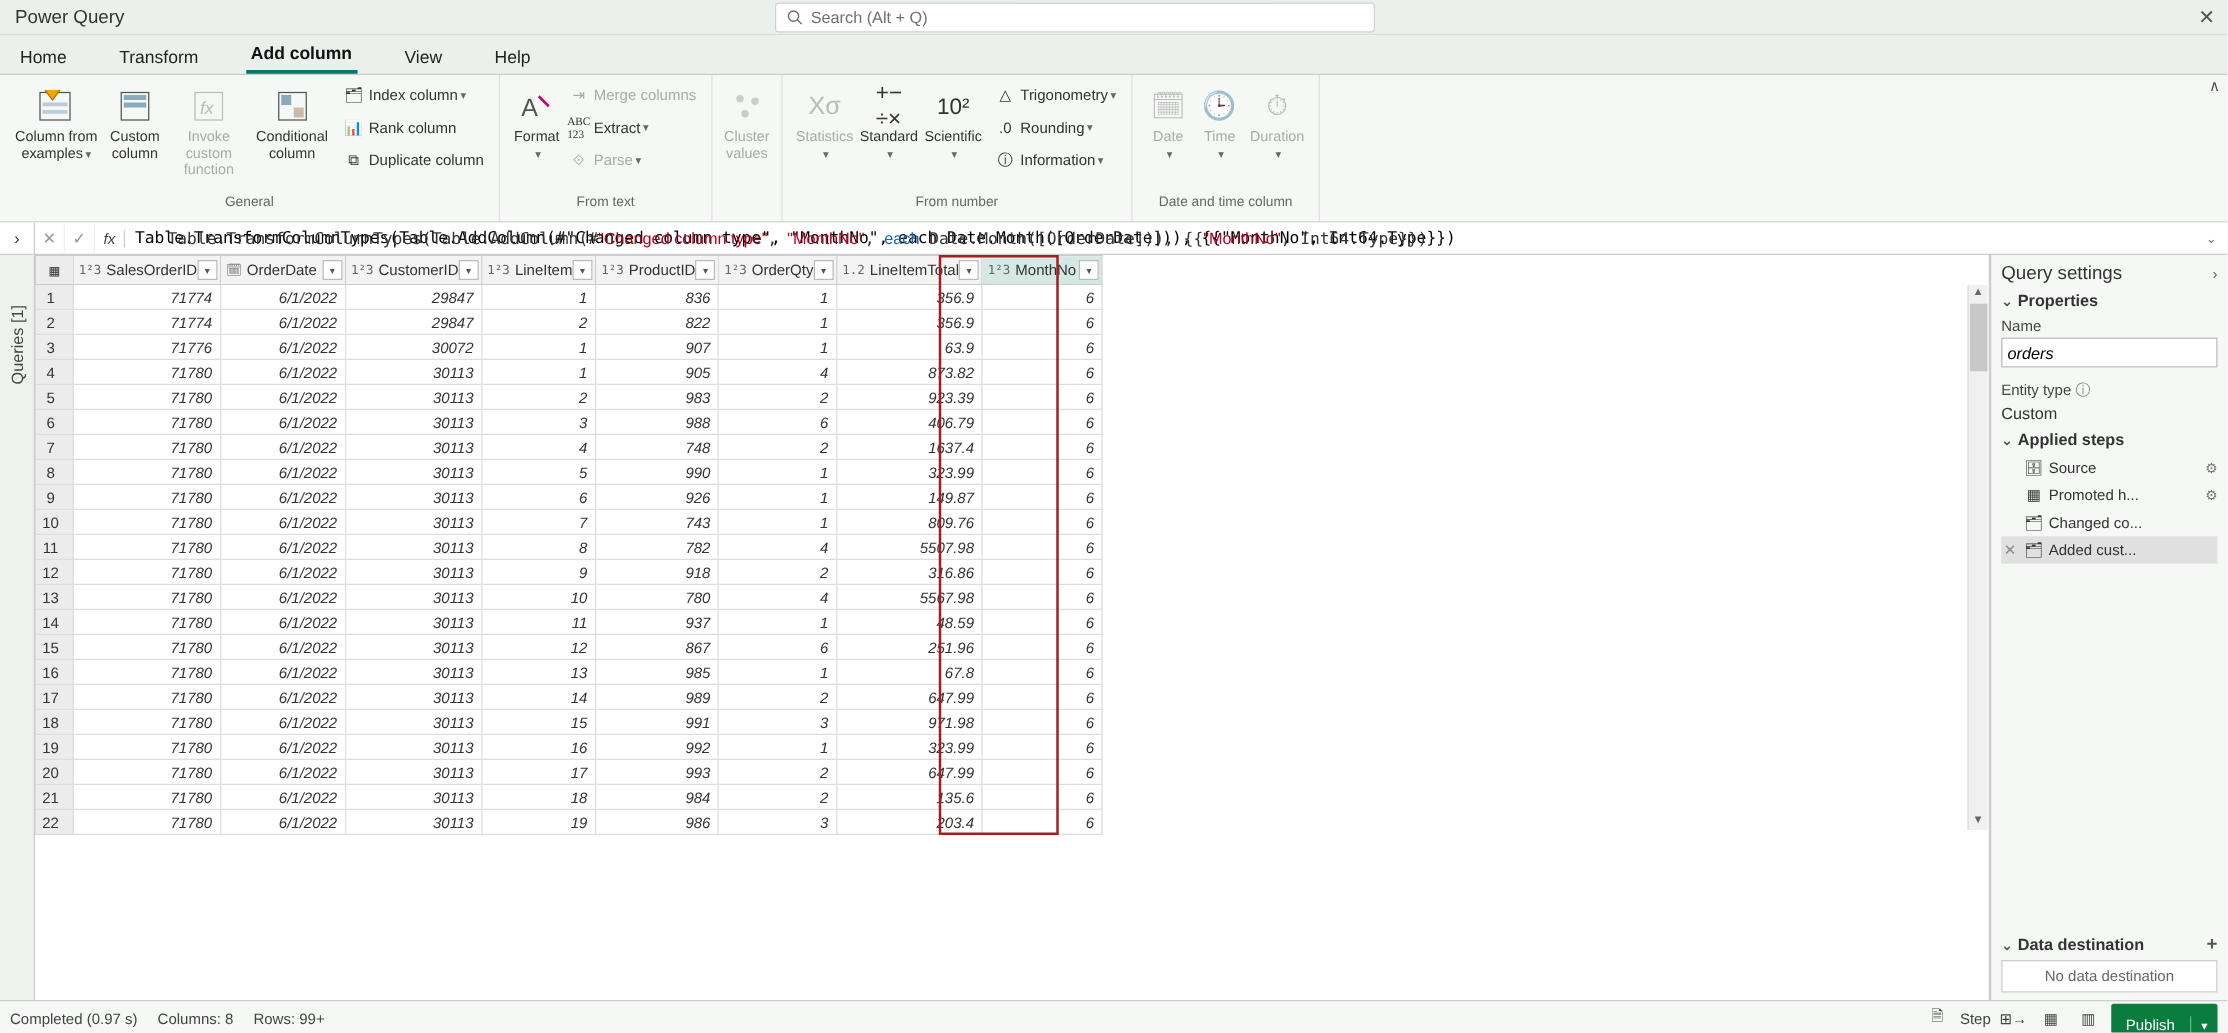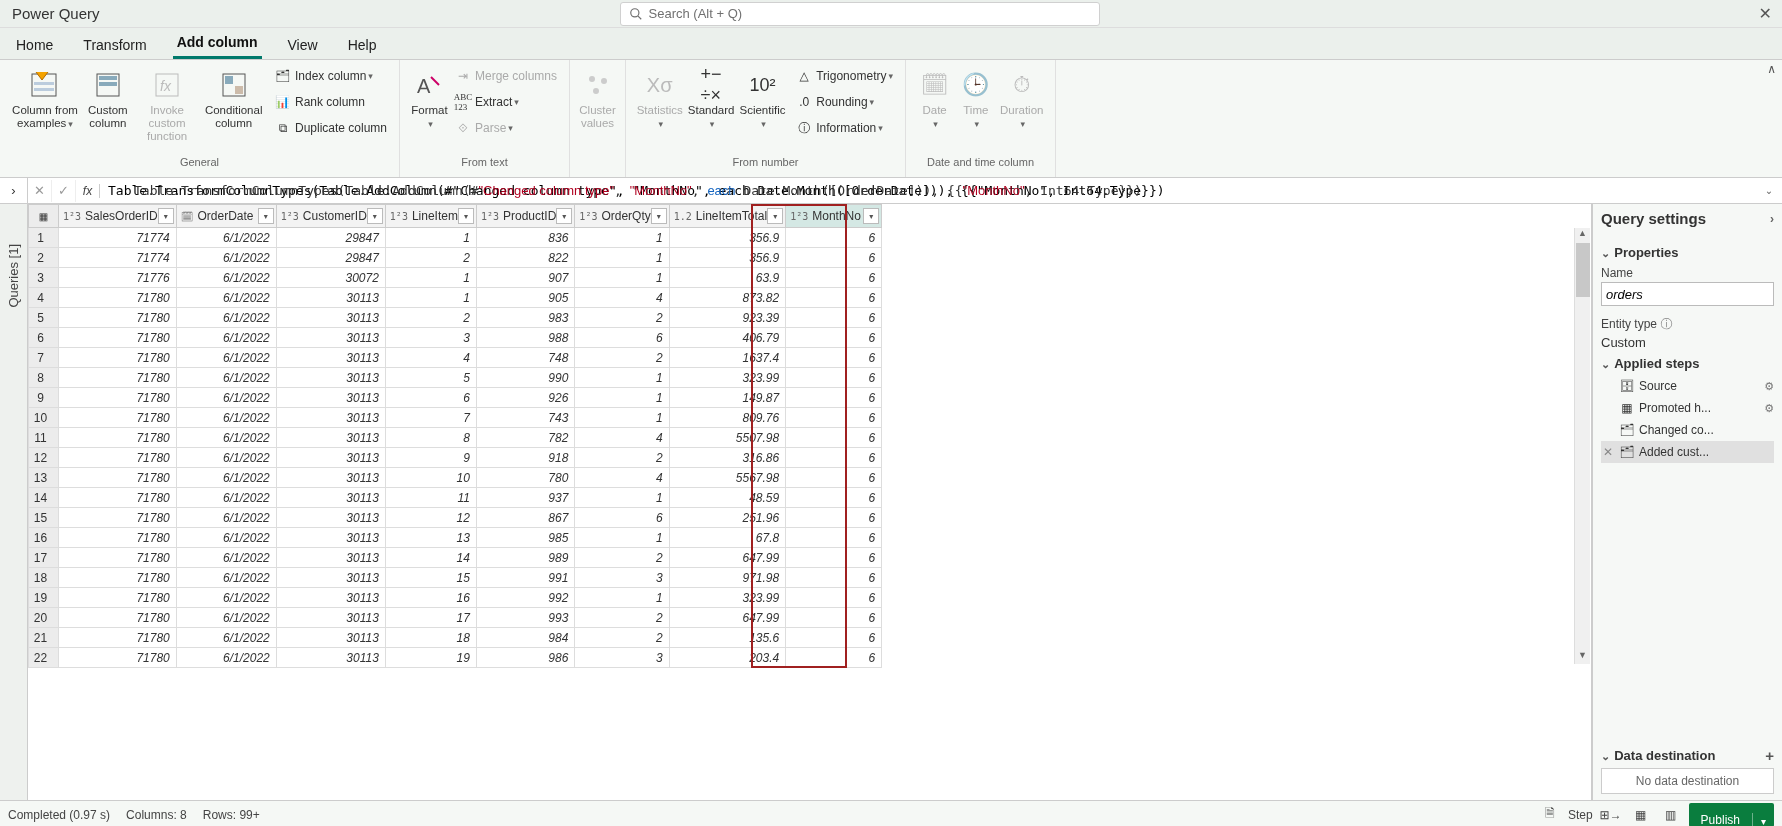--- a/index.html
+++ b/index.html
@@ -6,21 +6,21 @@
 body { background:#f5f5f5; width:1782px; height:826px; overflow:hidden; font-size:13px; color:#333; }
 
 
 .titlebar{display:flex;align-items:center;height:28px;background:#ebf0ec;border-bottom:1px solid #ddd;}
 .titlebar .title{font-size:15px;padding-left:12px;font-weight:400;}
 .titlebar .search-wrap{margin-left:520px;display:flex;align-items:center;background:#ffffff;border:1px solid #d0d0d0;border-radius:3px;height:24px;width:480px;padding:0 8px;color:#707070;}
 .titlebar .search-wrap svg{margin-right:6px;}
 .titlebar .close{margin-left:auto;margin-right:10px;font-size:16px;color:#555;cursor:pointer;}
 
 
-.menutabs{display:flex;height:32px;align-items:flex-end;background:#ebf0ec;border-bottom:1px solid #ccc;padding-left:12px;gap:22px;}
+.menutabs{display:flex;height:32px;align-items:flex-end;background:#ebf0ec;border-bottom:1px solid #ccc;padding-left:12px;gap:34px;}
 .menutabs .tab{font-size:14px;padding:6px 4px;color:#222;cursor:pointer;}
 .menutabs .tab.active{border-bottom:3px solid #00796b;font-weight:600;color:#111;}
 
 
 .ribbon{display:flex;height:118px;background:#f5f8f5;border-bottom:1px solid #ccc;position:relative;}
 .ribbon-group{border-right:1px solid #e0e0e0;display:flex;flex-direction:column;}
 .ribbon-body{display:flex;align-items:flex-start;padding:4px 8px;height:96px;}
 .ribbon-label{height:20px;font-size:11px;color:#666;text-align:center;border-top:0;}
 .rbtn-lg{display:flex;flex-direction:column;align-items:center;justify-content:flex-start;width:64px;height:90px;padding-top:4px;cursor:pointer;}
 .rbtn-lg .icon-box{width:34px;height:34px;display:flex;align-items:center;justify-content:center;}
@@ -56,21 +56,21 @@
 table.grid td{border:1px solid #ddd;height:20px;font-size:12px;font-style:italic;color:#333;padding-right:6px;text-align:right;}
 table.grid td.rowhdr{background:#ececec;text-align:center;font-style:normal;width:30px;}
 table.grid th.rowhdr{background:#ececec;width:30px;}
 .highlight-box{position:absolute;border:2px solid #a02020;pointer-events:none;}
 .vscroll{position:absolute;right:1px;top:24px;width:16px;height:436px;background:#f0f0f0;border-left:1px solid #ddd;}
 .vscroll .thumb{background:#c8c8c8;width:14px;height:54px;margin:1px;margin-top:1px;}
 .vscroll .arrow{height:14px;text-align:center;font-size:9px;color:#666;}
 
 
 .rpanel{width:190px;background:#f6f8f6;border-left:1px solid #ccc;padding:6px 8px;display:flex;flex-direction:column;font-size:13px;}
-.rpanel h3{font-size:15px;font-weight:700;margin-bottom:12px;display:flex;align-items:center;justify-content:space-between;}
+.rpanel h3{font-size:15px;font-weight:400;margin-bottom:0;display:flex;align-items:center;justify-content:space-between;}
 .rpanel h3 .expand{margin-left:auto;font-size:12px;color:#666;cursor:pointer;}
 .rpanel .sect{font-size:13px;font-weight:600;margin-top:6px;cursor:pointer;}
 .rpanel .sect::before{content:"\2304";display:inline-block;transform:rotate(0);margin-right:4px;font-size:11px;color:#555;vertical-align:middle;}
 .rpanel label{font-size:12px;color:#444;margin-top:6px;display:block;}
 .rpanel input[type=text]{width:100%;height:24px;border:1px solid #bbb;padding:0 4px;font-size:13px;margin-top:2px;font-style:italic;}
 .steps{margin-top:4px;}
 .step{display:flex;align-items:center;height:22px;font-size:12px;padding-left:18px;cursor:pointer;}
 .step.sel{background:#e0e0e0;}
 .step .sicon{width:16px;height:16px;margin-right:4px;display:inline-flex;align-items:center;justify-content:center;}
 .step .gear{margin-left:auto;font-size:11px;color:#777;}

